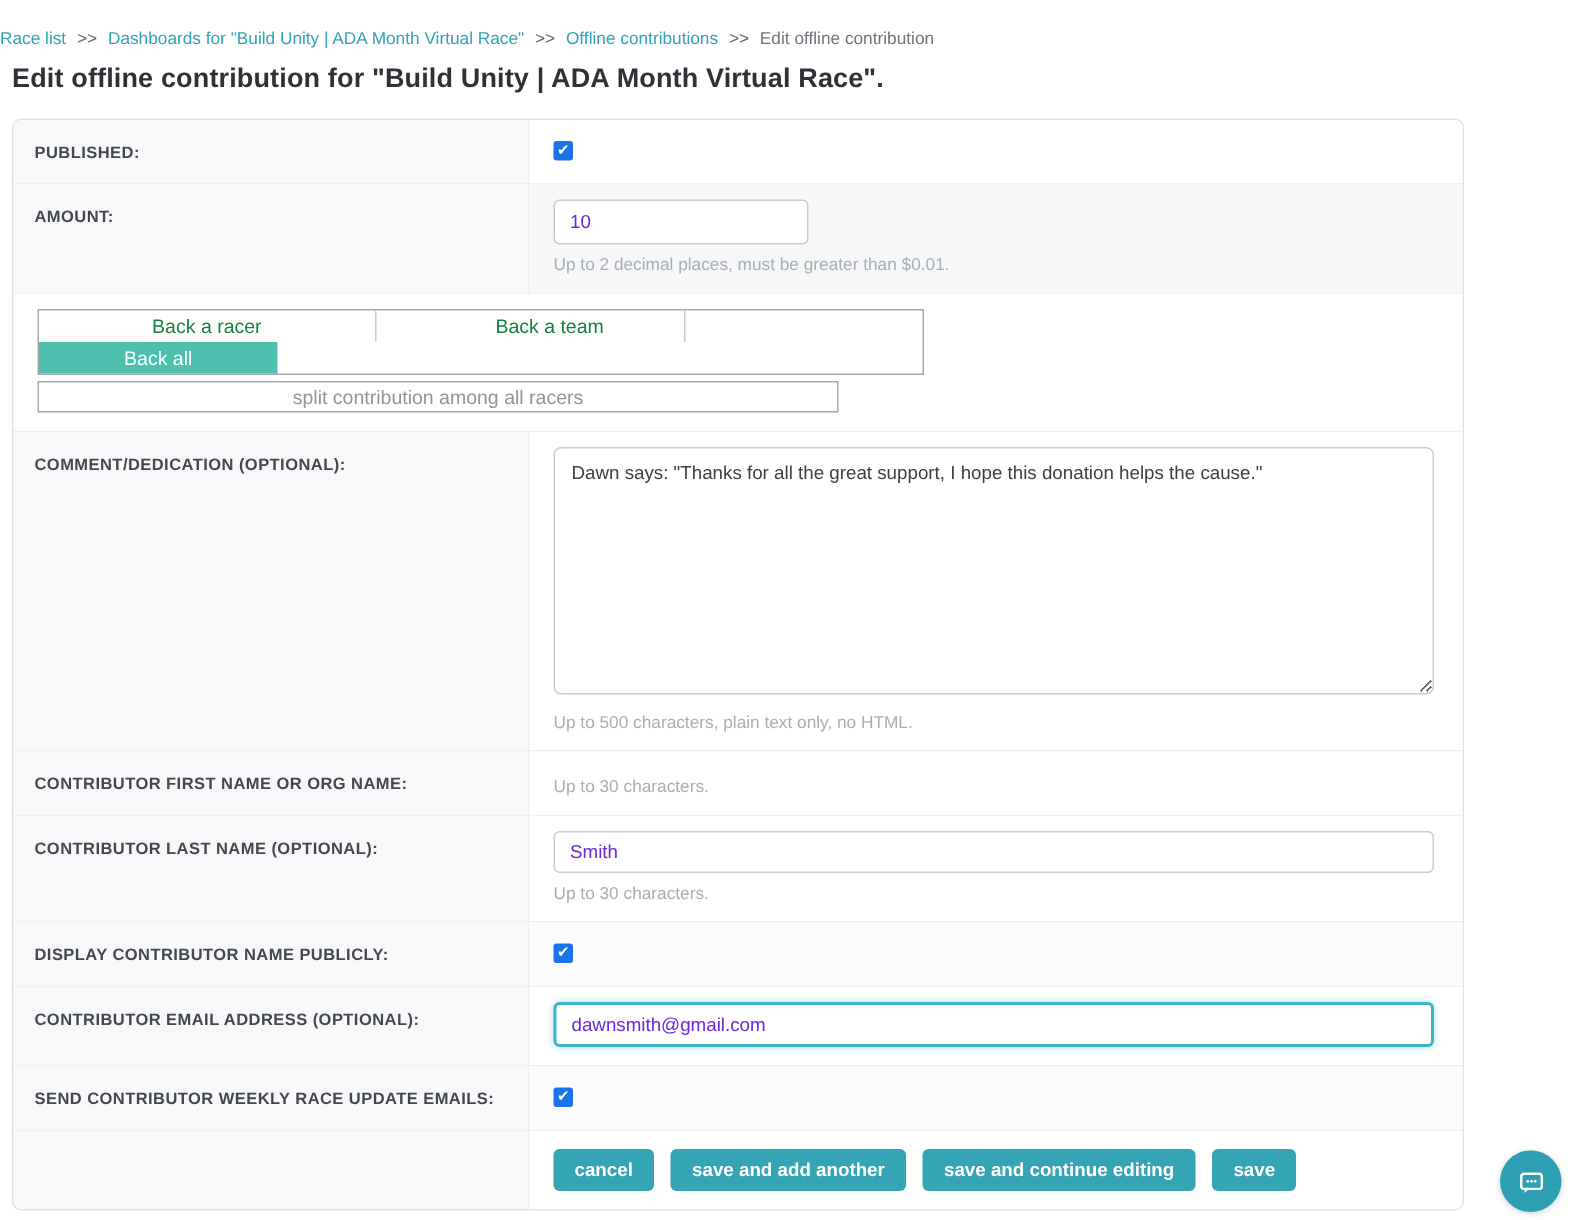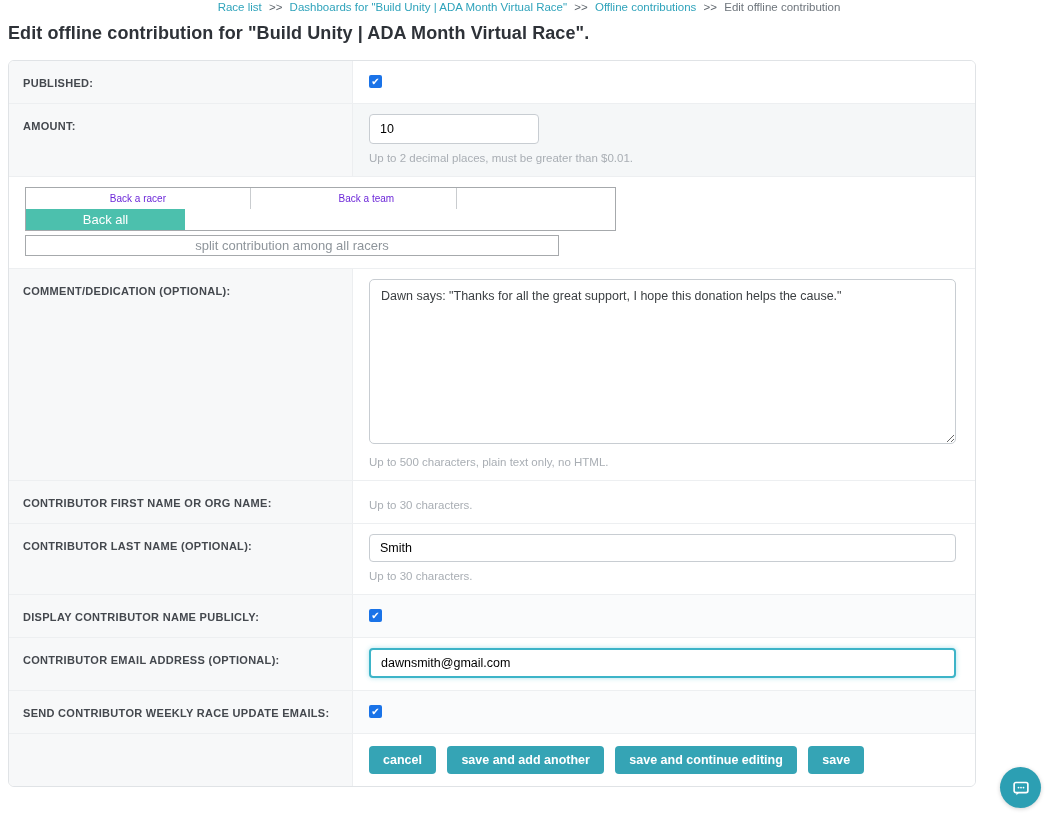--- a/index.html
+++ b/index.html
@@ -5,21 +5,21 @@
   html, body { margin: 0; padding: 0; background: #ffffff; }
   .page {
     width: 1058px; height: 813px; position: relative; overflow: hidden;
     background: #ffffff;
     font-family: "Liberation Sans", "DejaVu Sans", sans-serif;
     color: #3c4043;
   }
 
   
   .breadcrumb {
-    text-align: center; padding-top: 1px; font-size: 11.5px; color: #5f666d;
+    padding-top: 20px; font-size: 11.5px; color: #5f666d;
   }
   .breadcrumb a { color: #2fa3bb; text-decoration: none; cursor: pointer; }
   .crumb-sep { color: #5f666d; margin: 0 4px; }
   .crumb-current { color: #6e757c; }
 
   
   .page-title {
     margin: 10px 0 0 8px; font-size: 18px; font-weight: 700; color: #2e3238;
     letter-spacing: 0.1px;
   }
@@ -50,21 +50,21 @@
   
   .checkbox {
     display: inline-block; width: 13px; height: 13px; border-radius: 2px;
     background: #1a73e8; color: #fff; font-size: 10px; line-height: 13px;
     text-align: center; margin-top: 1px; cursor: pointer; user-select: none;
   }
   .text-input {
     display: block; box-sizing: border-box; height: 30px;
     border: 1px solid #c8cdd2; border-radius: 4px; padding: 0 10px;
     font-family: "Liberation Sans", "DejaVu Sans", sans-serif;
-    font-size: 12.5px; color: #000000; background: #fff; outline: none;
+    font-size: 12.5px; color: #6d28d9; background: #fff; outline: none;
   }
   .input-amount { width: 170px; }
   .input-wide { width: 587px; height: 28px; }
   .input-focused {
     border: 2px solid #3db4c8;
     box-shadow: 0 0 5px rgba(70, 190, 210, 0.45);
     height: 30px;
   }
   .help-text { margin-top: 8px; font-size: 11.5px; color: #a9aeb4; }
 
@@ -72,21 +72,21 @@
     box-sizing: border-box; width: 587px; height: 165px;
     border: 1px solid #c8cdd2; border-radius: 5px; padding: 9px 11px;
     font-family: "Liberation Sans", "DejaVu Sans", sans-serif;
     font-size: 12.5px; color: #3c4043; resize: both; outline: none;
   }
 
   
   .tabs-box { width: 591px; border: 1px solid #a6a9ac; box-sizing: border-box; }
   .tabs-row { display: flex; height: 21px; align-items: center; }
   .tab-cell {
-    text-align: center; font-size: 10px; color: #6d28d9; cursor: pointer;
+    text-align: center; font-size: 13px; color: #15803d; cursor: pointer;
     line-height: 21px; height: 21px; box-sizing: border-box;
   }
   .tab-cell.c1 { flex: 0 0 38%; }
   .tab-cell.c2 { flex: 0 0 35%; border-left: 1px solid #c9cccf; padding-left: 26px; }
   .tab-cell.c3 { flex: 1 1 auto; border-left: 1px solid #c9cccf; }
   .tab-selected {
     width: 27%; height: 21px; line-height: 21px; background: #4cc0ad;
     color: #ffffff; text-align: center; font-size: 13px; cursor: pointer;
   }
   .split-box {

